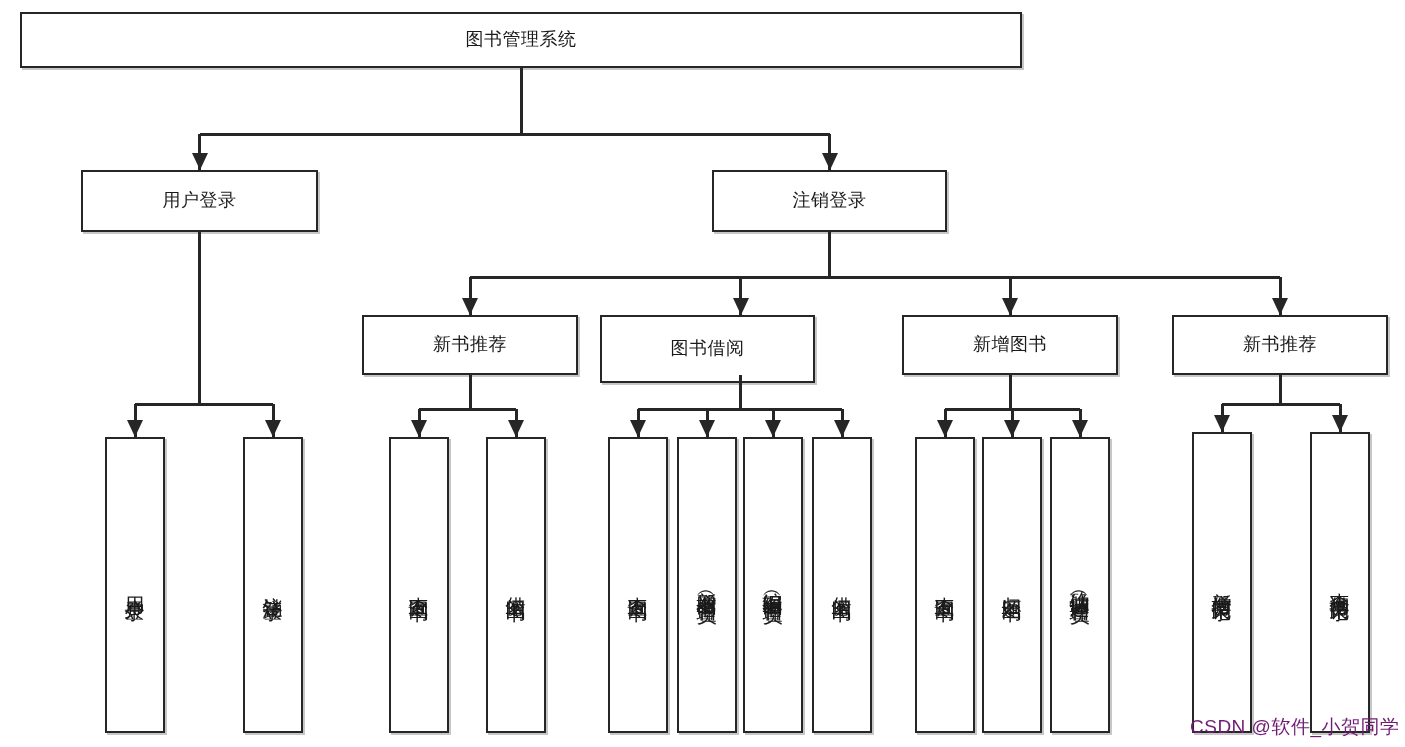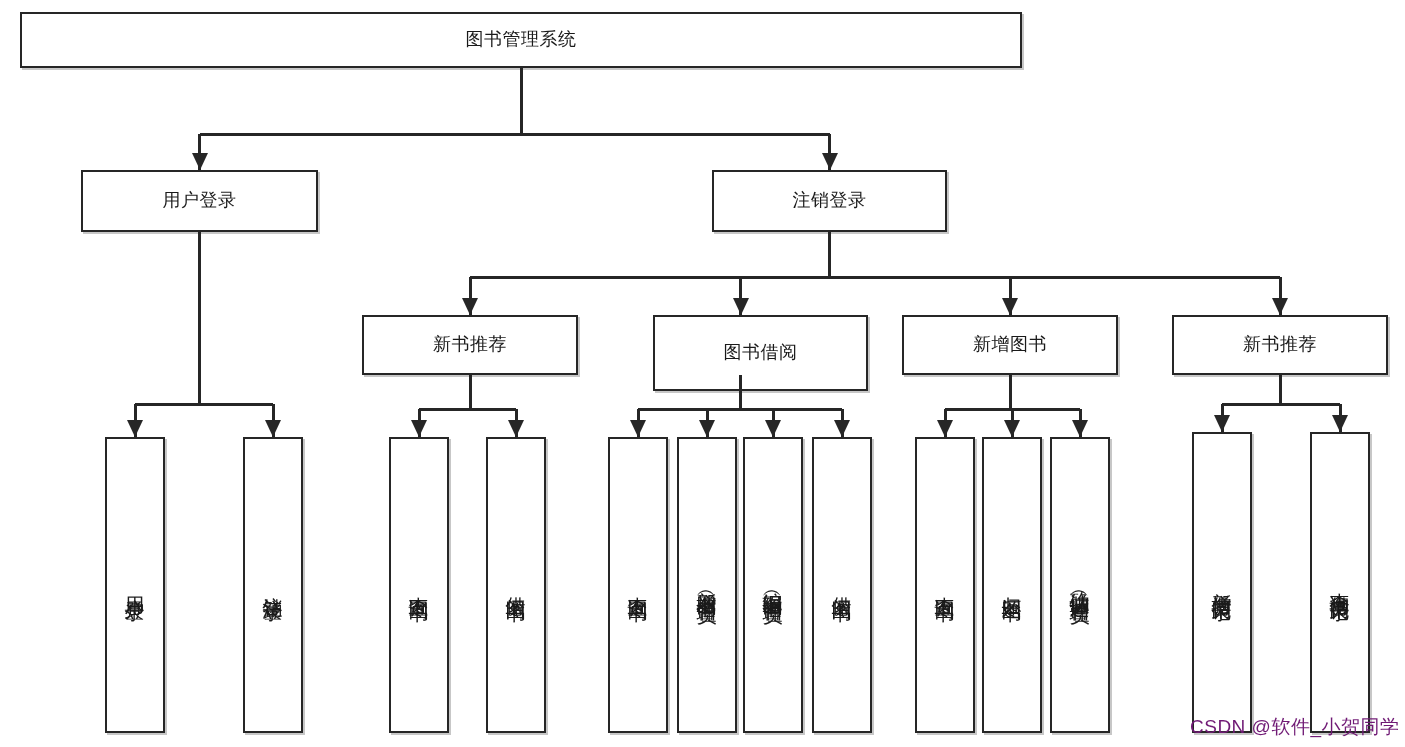--- a/index.html
+++ b/index.html
@@ -77,21 +77,21 @@
   <div class="node" style="left: 81px; top: 170px; width: 237px; height: 62px;">
     <span class="label">用户登录</span>
   </div>
   <div class="node" style="left: 712px; top: 170px; width: 235px; height: 62px;">
     <span class="label">注销登录</span>
   </div>
 
   <div class="node" style="left: 362px; top: 315px; width: 216px; height: 60px;">
     <span class="label">新书推荐</span>
   </div>
-  <div class="node" style="left: 653px; top: 315px; width: 215px; height: 76px;">
+  <div class="node" style="left: 600px; top: 315px; width: 215px; height: 68px;">
     <span class="label">图书借阅</span>
   </div>
   <div class="node" style="left: 902px; top: 315px; width: 216px; height: 60px;">
     <span class="label">新增图书</span>
   </div>
   <div class="node" style="left: 1172px; top: 315px; width: 216px; height: 60px;">
     <span class="label">新书推荐</span>
   </div>
 
   <div class="node vertical" style="left: 105px; top: 437px; width: 60px; height: 296px;">

